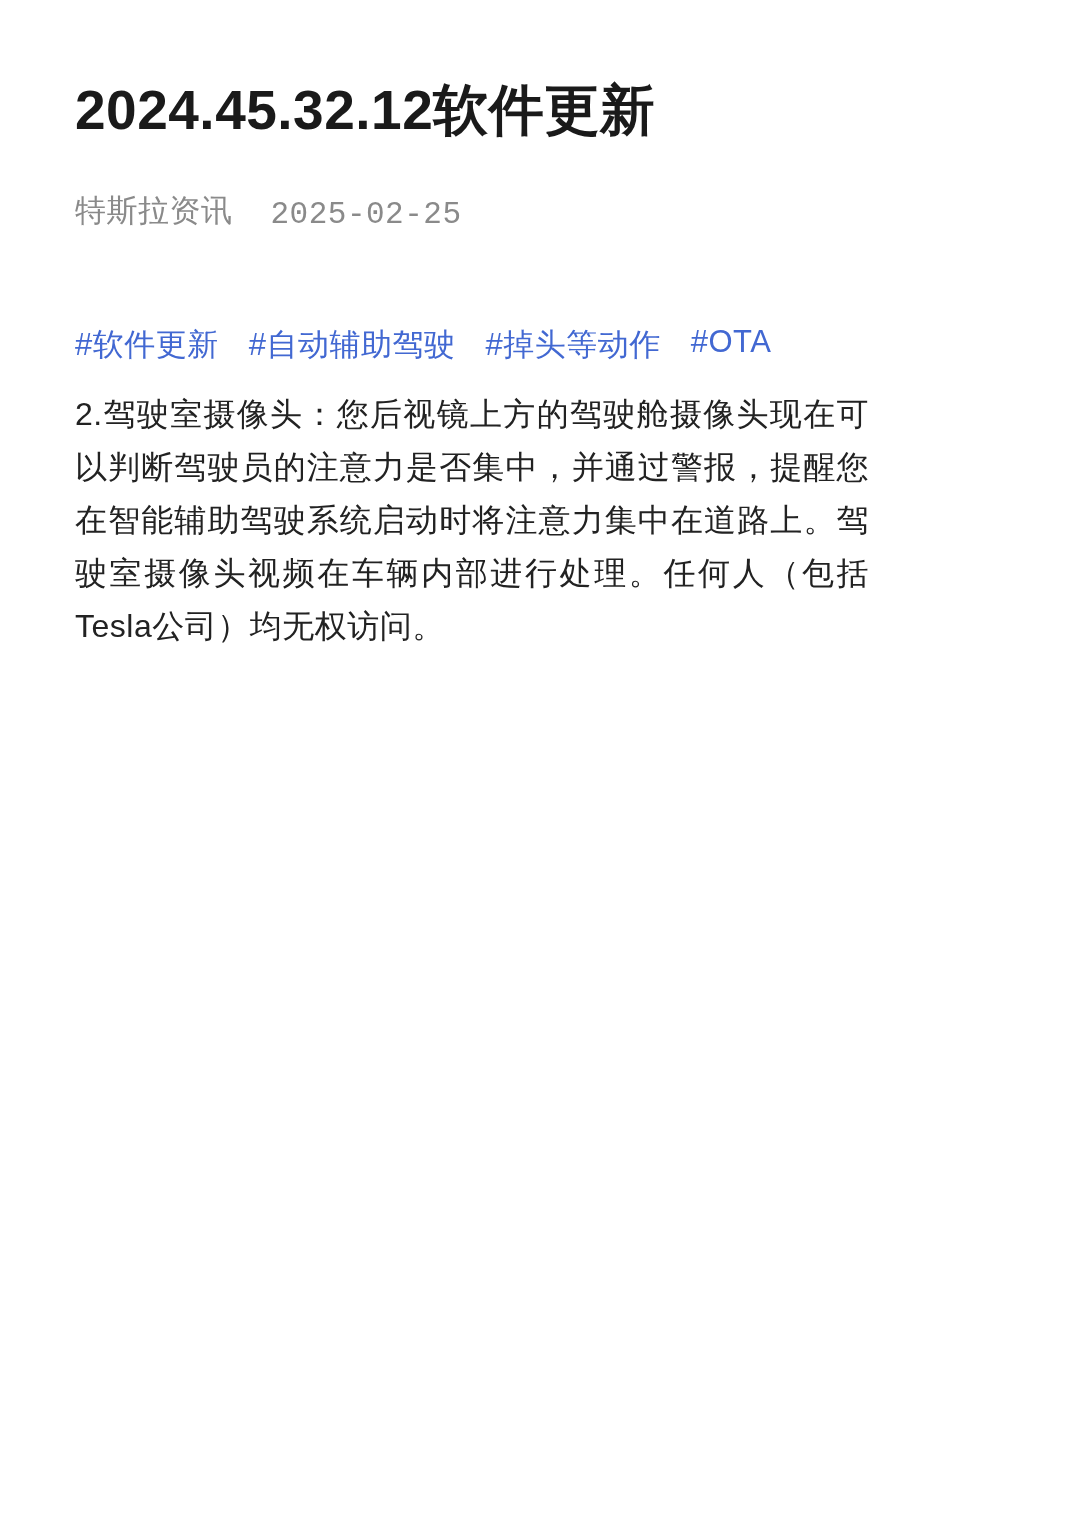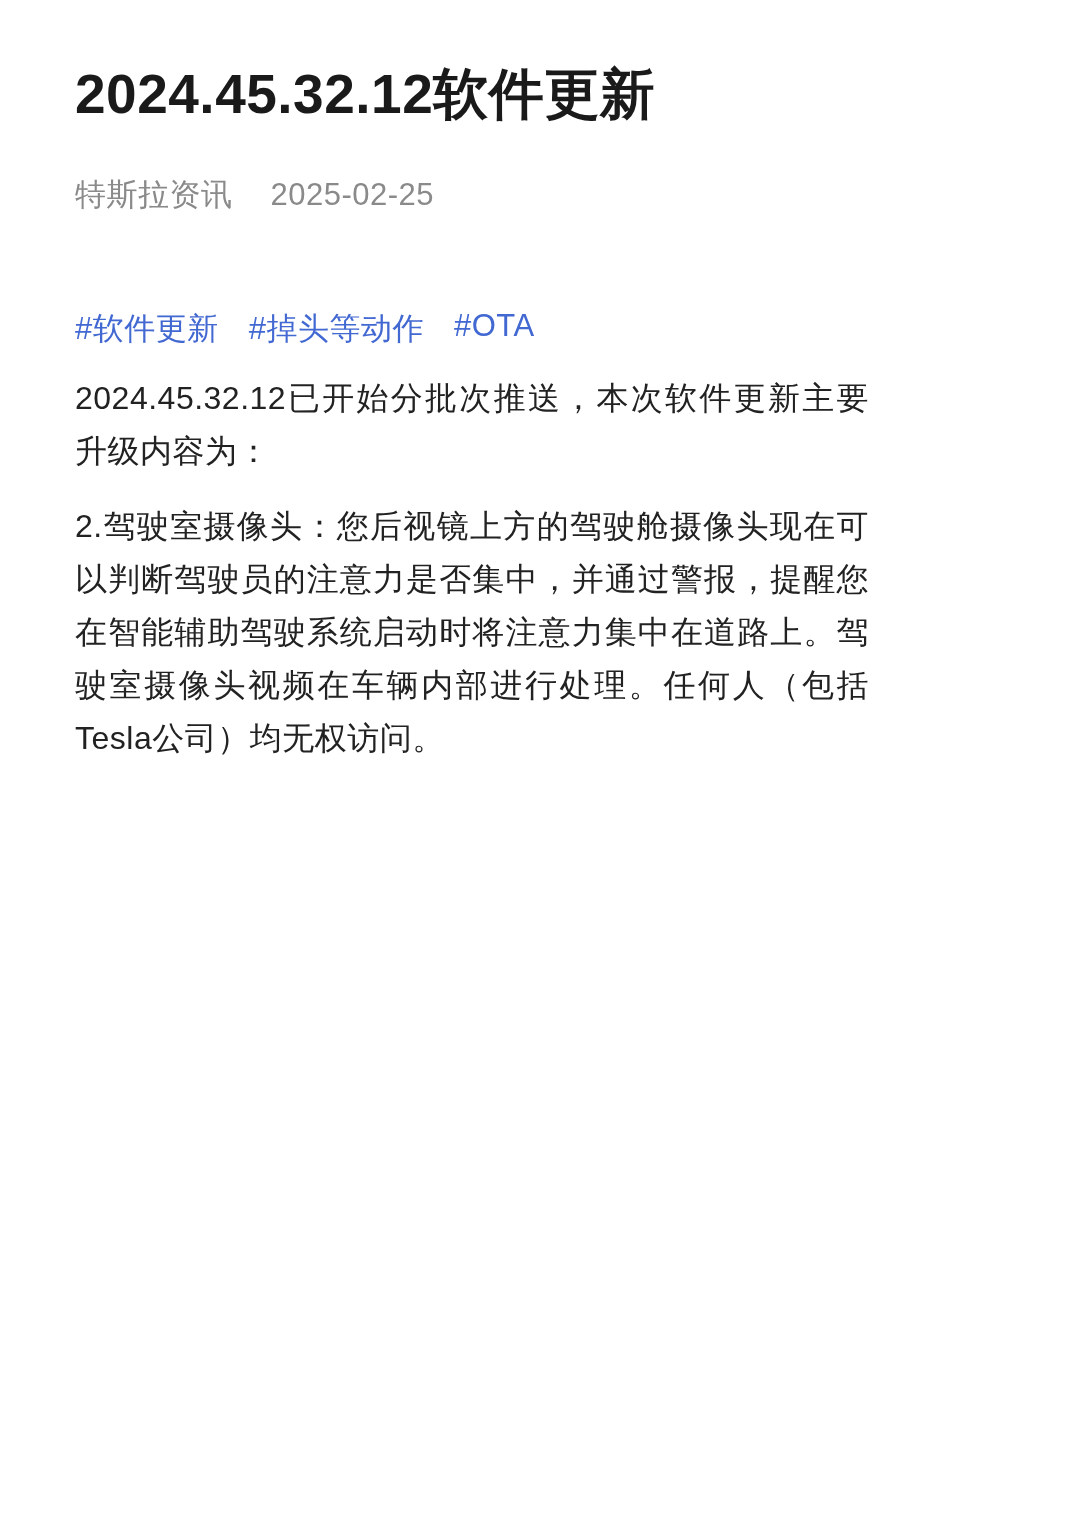--- a/index.html
+++ b/index.html
@@ -10,39 +10,40 @@
   body {
     width: 1080px;
     height: 1518px;
     overflow: hidden;
     font-family: "Liberation Sans", "DejaVu Sans", sans-serif;
   }
   .page {
     box-sizing: border-box;
     width: 939px;
     height: 1518px;
-    padding: 62px 70px 0 75px;
+    padding: 78px 70px 0 75px;
     background: #ffffff;
   }
   .title {
     margin: 0;
     font-size: 55px;
     line-height: 64px;
     font-weight: 700;
     color: #1a1a1a;
     letter-spacing: 0.5px;
   }
   .meta {
     margin-top: 48px;
     display: flex;
-    align-items: center;
+    align-items: flex-end;
     gap: 38px;
     font-size: 31px;
     color: #8a8a8a;
     letter-spacing: 0.5px;
+    font-family: Liberation Mono, monospace;
   }
   .tags {
     margin-top: 92px;
     display: flex;
     flex-wrap: wrap;
     gap: 30px;
     font-size: 31px;
     letter-spacing: 0.5px;
     text-align: right;
   }
@@ -71,22 +72,22 @@
 
   <h1 class="title">2024.45.32.12软件更新</h1>
 
   <div class="meta">
     <span>特斯拉资讯</span>
     <span>2025-02-25</span>
   </div>
 
   <div class="tags">
     <a class="tag">#软件更新</a>
+    <a class="tag">#自动辅助驾驶</a>
     <a class="tag">#掉头等动作</a>
     <a class="tag">#OTA</a>
   </div>
 
   <div class="content">
-    <p>2024.45.32.12已开始分批次推送，本次软件更新主要升级内容为：</p>
     <p>2.驾驶室摄像头：您后视镜上方的驾驶舱摄像头现在可以判断驾驶员的注意力是否集中，并通过警报，提醒您在智能辅助驾驶系统启动时将注意力集中在道路上。驾驶室摄像头视频在车辆内部进行处理。任何人（包括Tesla公司）均无权访问。</p>
   </div>
 
 </div>
 
 </body></html>

